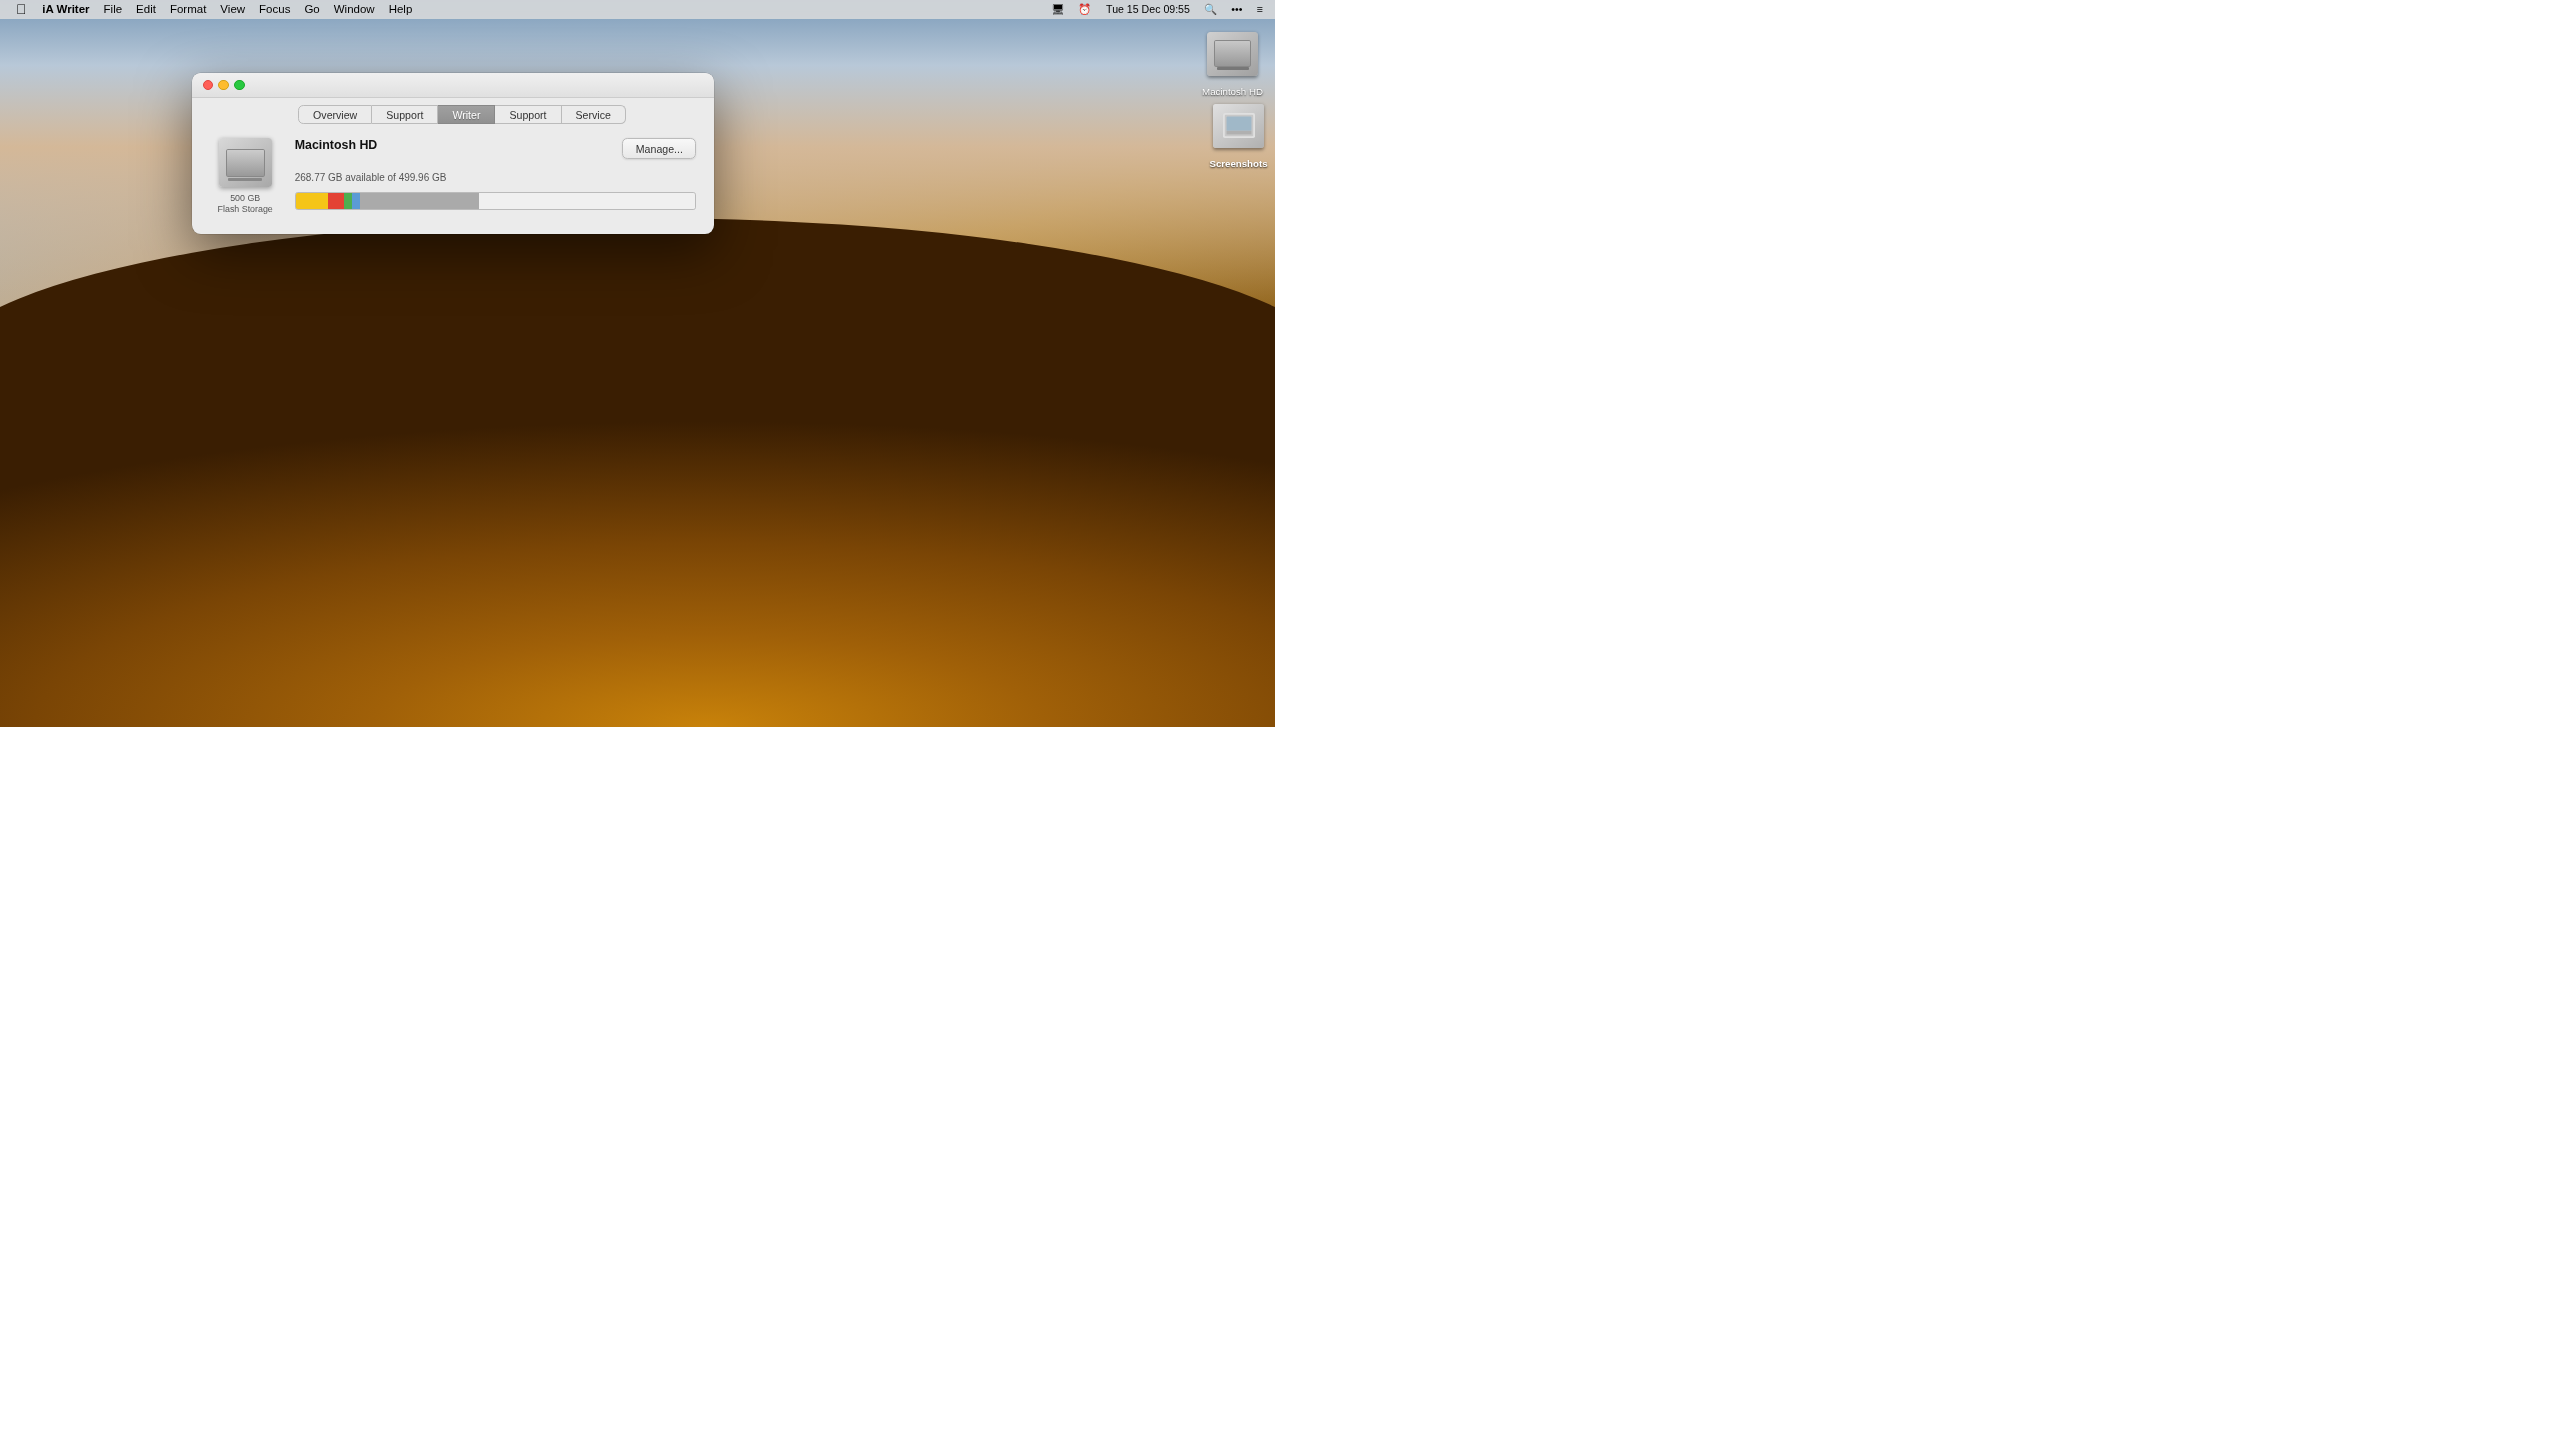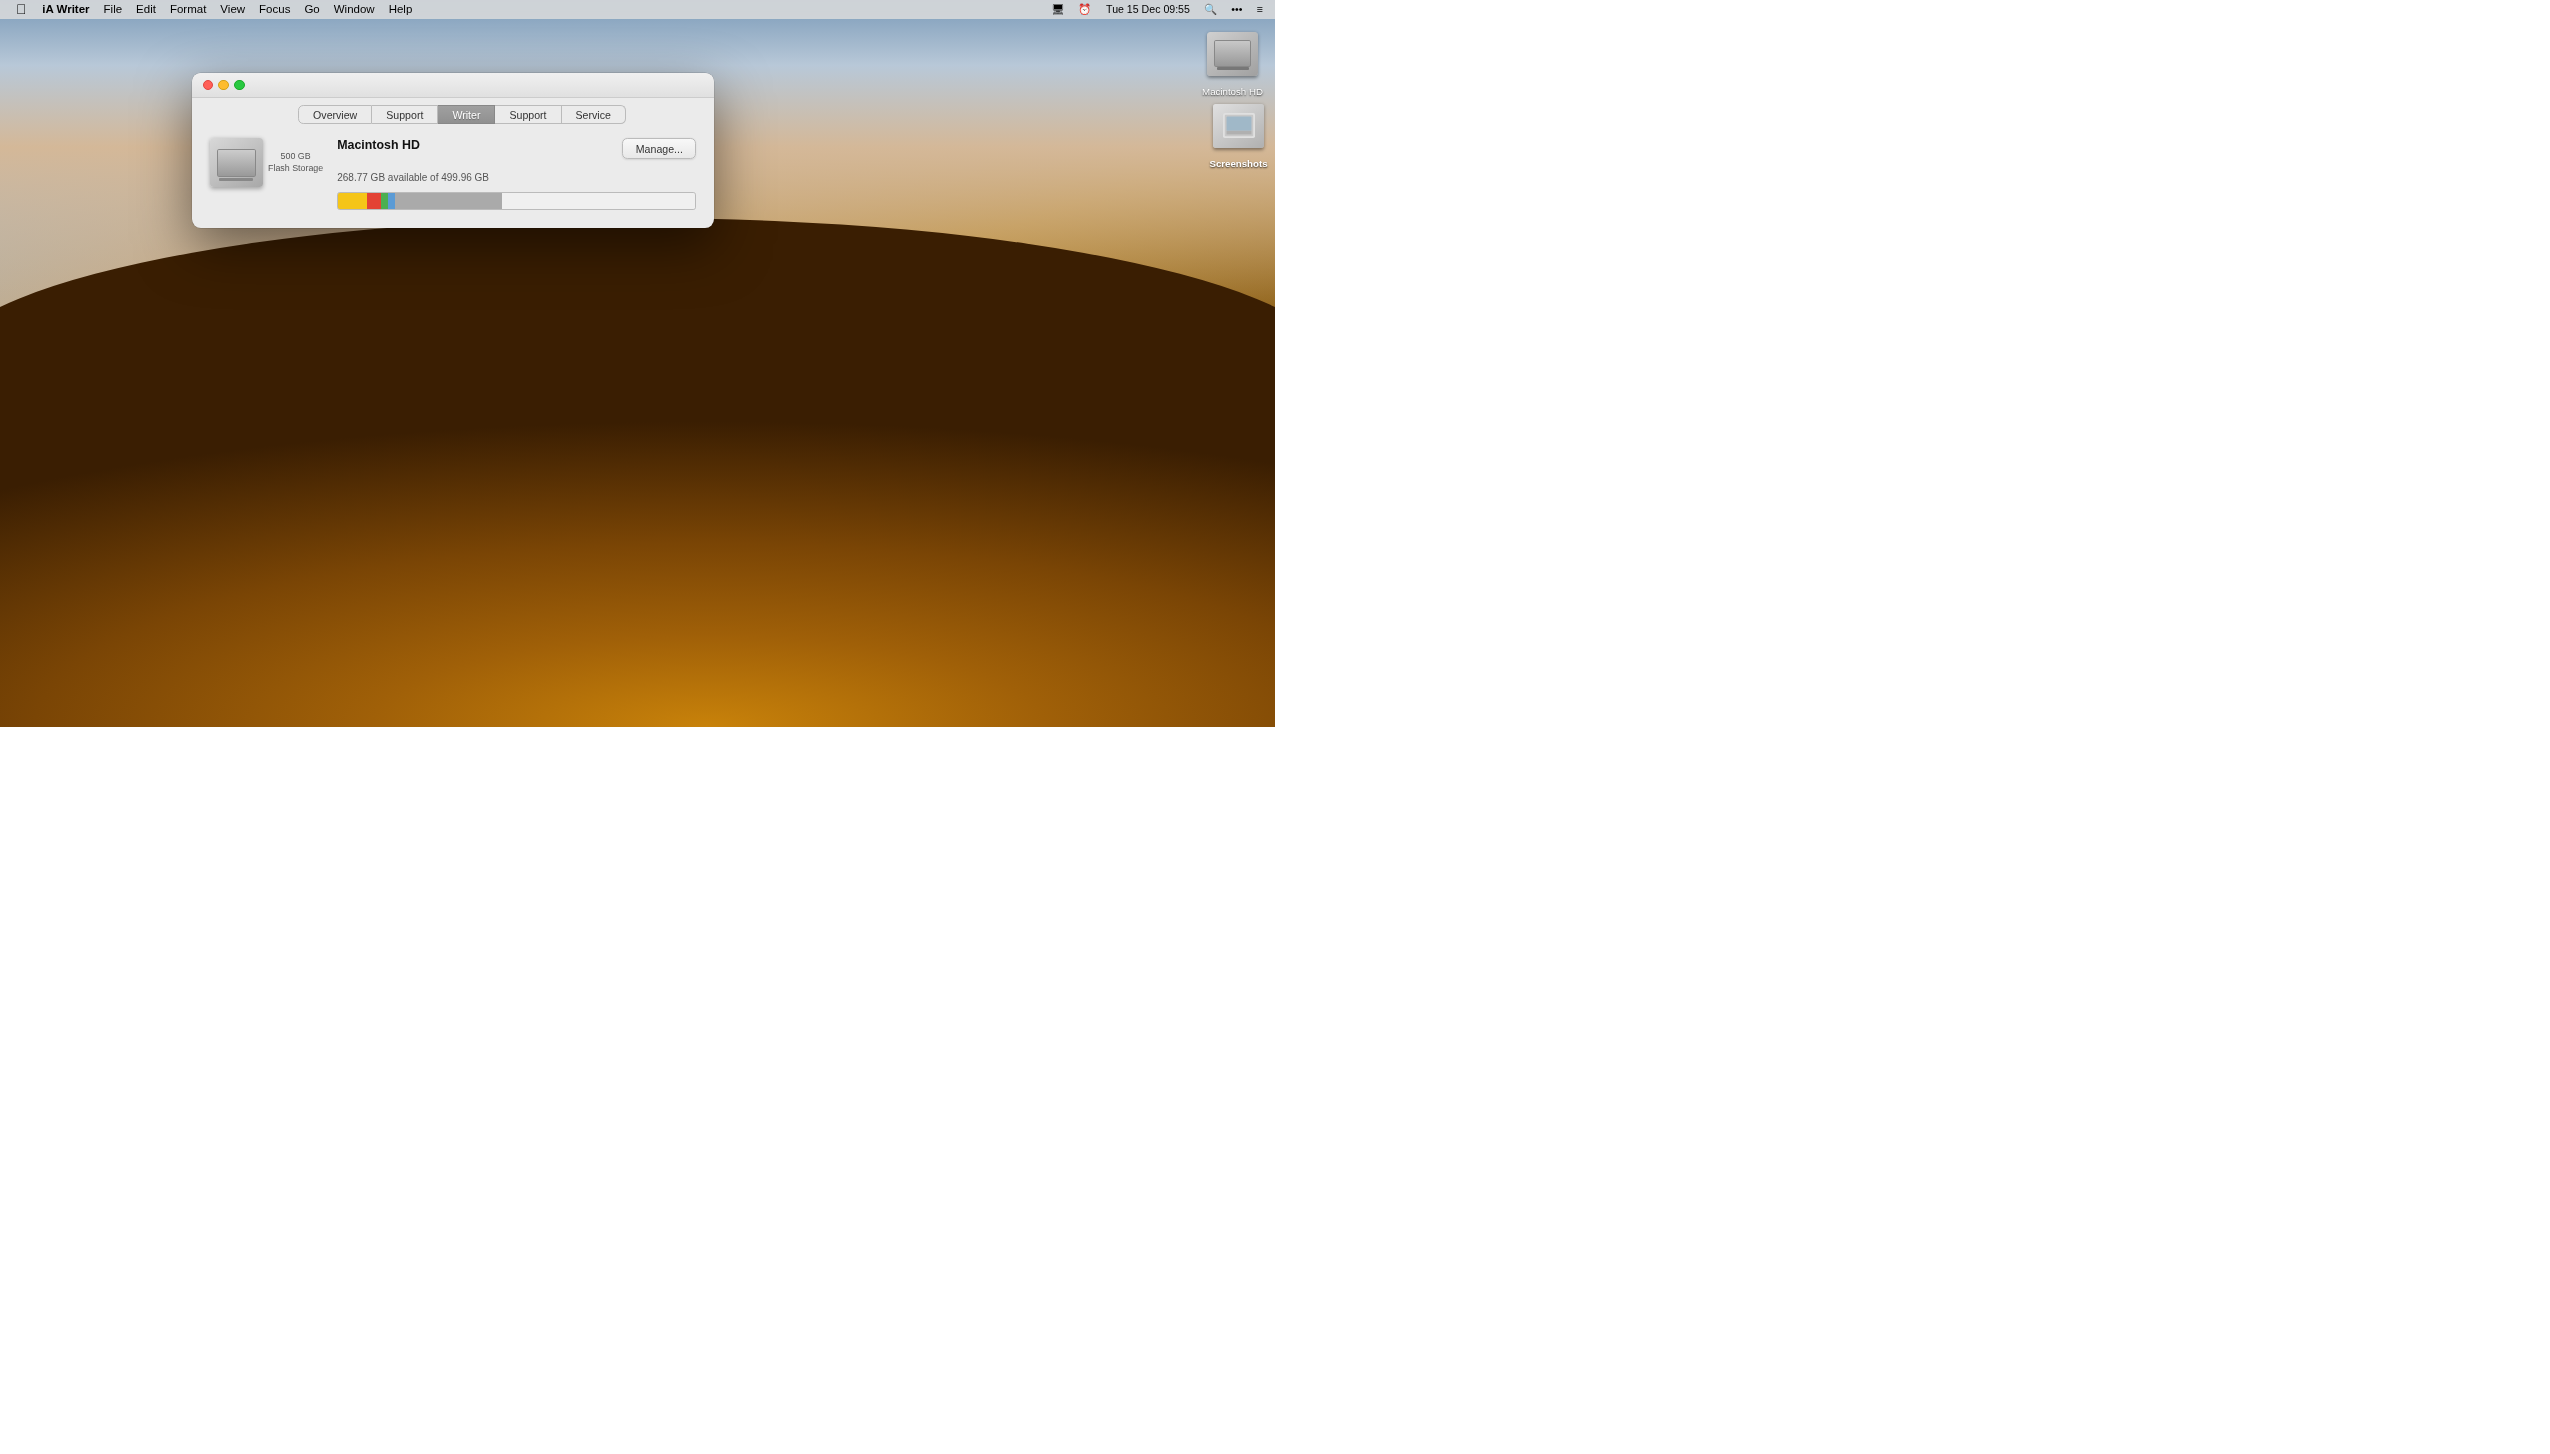--- a/index.html
+++ b/index.html
@@ -263,21 +263,21 @@
     }
 
     .storage-row {
       display: flex;
       align-items: flex-start;
       gap: 14px;
     }
 
     .drive-section {
       display: flex;
-      flex-direction: row;
+      flex-direction: column;
       align-items: center;
       gap: 5.3px;
       min-width: 71px;
     }
 
     .drive-icon-large {
       width: 53px;
       height: 49px;
       background: linear-gradient(145deg, #d8d8d8, #a8a8a8);
       border-radius: 3.5px;

